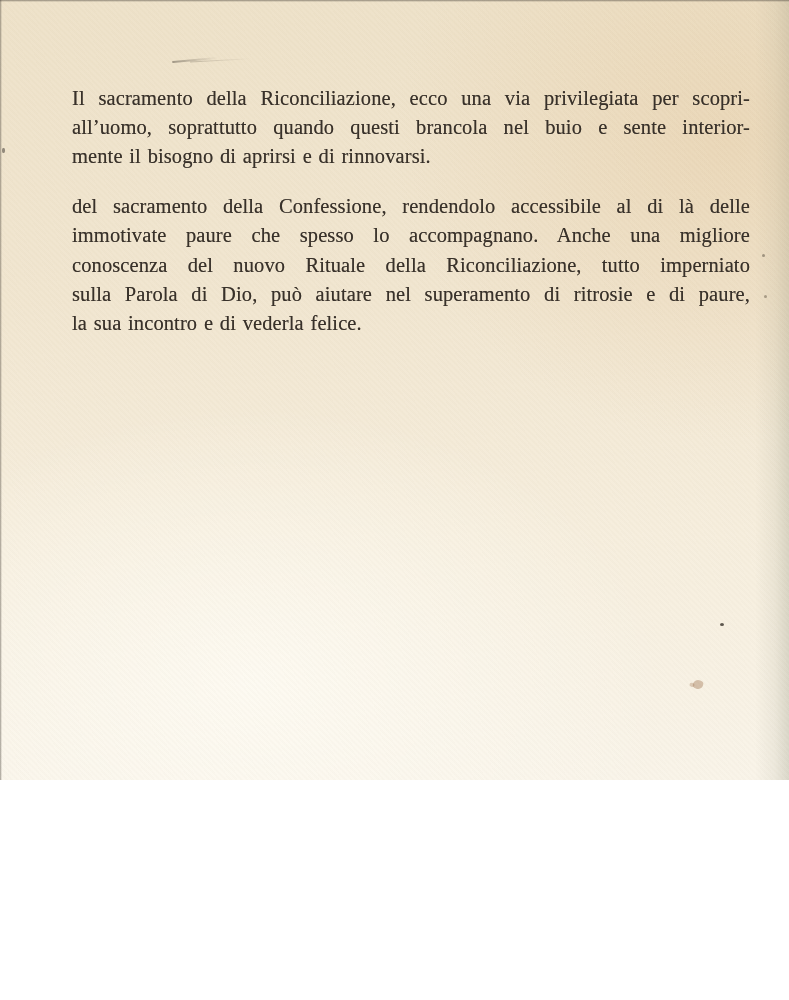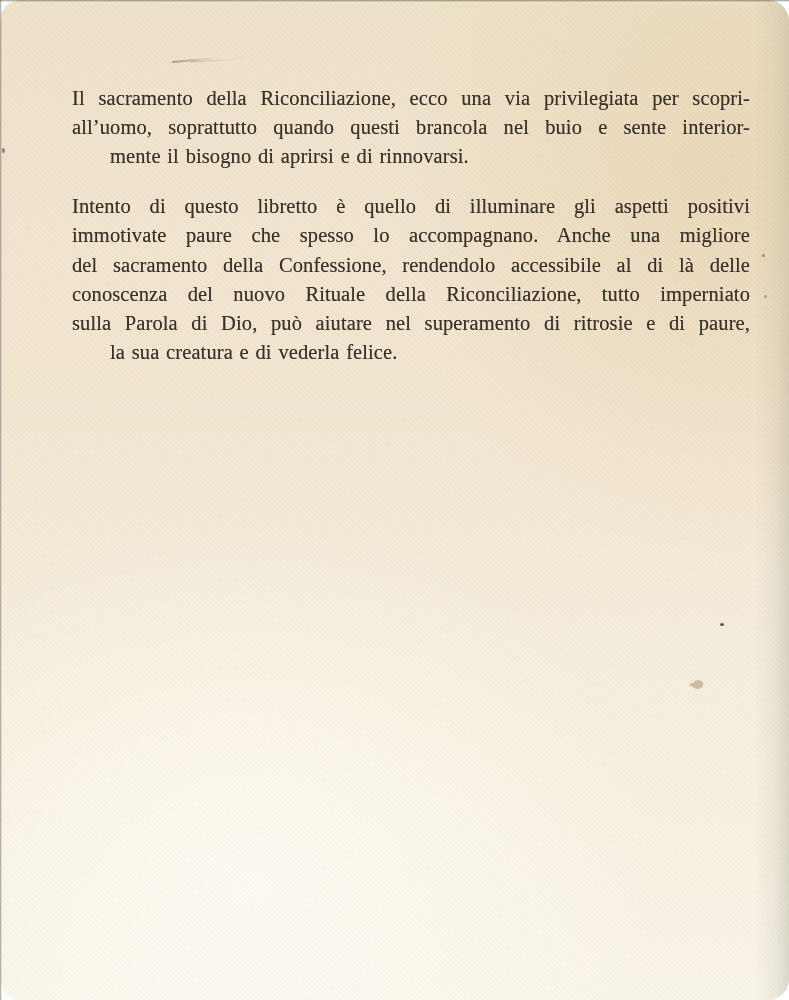--- a/index.html
+++ b/index.html
@@ -10,33 +10,32 @@
     width: 789px;
     height: 1000px;
     overflow: hidden;
     font-family: "Liberation Serif", "DejaVu Serif", serif;
   }
 
   
   .page {
     position: relative;
     width: 789px;
-    height: 1000px;
+    height: 780px;
     background:
       
       repeating-linear-gradient(47deg, rgba(120,100,70,0.018) 0 2px, rgba(255,255,255,0.015) 2px 4px),
       
       radial-gradient(ellipse 80% 55% at 32% 88%, rgba(255,253,246,0.75), rgba(255,253,246,0) 65%),
       
       radial-gradient(ellipse 60% 55% at 92% 18%, rgba(226,195,152,0.38), rgba(226,195,152,0) 70%),
       
       linear-gradient(to left, rgba(148,150,130,0.30) 0px, rgba(148,150,130,0.12) 14px, rgba(148,150,130,0) 34px),
       
       linear-gradient(180deg, var(--paper-top) 0%, #f1e6d0 38%, #f6eedd 68%, var(--paper-bottom) 100%);
-    border-radius: 21px;
   }
   
   .edge-top {
     position: absolute; left: 0; top: 0; width: 100%; height: 2px;
     background: linear-gradient(180deg, rgba(70,64,56,0.55), rgba(70,64,56,0));
   }
   .edge-left {
     position: absolute; left: 0; top: 0; width: 2px; height: 100%;
     background: linear-gradient(90deg, rgba(70,64,56,0.50), rgba(70,64,56,0));
   }
@@ -55,21 +54,20 @@
     text-shadow: 0 0 0.5px rgba(56,48,38,0.55);
   }
   .paragraph { margin: 0; }
   .line {
     text-align: justify;
     text-align-last: justify;
     white-space: normal;
   }
   .line.last {
     text-align-last: left;
-    margin-left: 38px;
   }
 
   
   .scratch {
     position: absolute;
     left: 172px; top: 59px;
     width: 46px; height: 2px;
     background: linear-gradient(90deg, rgba(100,92,80,0.55), rgba(100,92,80,0.15) 70%, rgba(100,92,80,0));
     border-radius: 2px;
     transform: rotate(-5deg);
@@ -118,22 +116,21 @@
 
     <p class="paragraph">
       </p>
       <div class="line">Il sacramento della Riconciliazione, ecco una via privilegiata per scopri-</div>
       <div class="line">all’uomo, soprattutto quando questi brancola nel buio e sente interior-</div>
       <div class="line last">mente il bisogno di aprirsi e di rinnovarsi.</div>
     <p></p>
 
     <p class="paragraph">
       </p>
-      <div class="line">Intento di questo libretto è quello di illuminare gli aspetti positivi</div>
+      <div class="line">del sacramento della Confessione, rendendolo accessibile al di là delle</div>
       <div class="line">immotivate paure che spesso lo accompagnano. Anche una migliore</div>
-      <div class="line">del sacramento della Confessione, rendendolo accessibile al di là delle</div>
       <div class="line">conoscenza del nuovo Rituale della Riconciliazione, tutto imperniato</div>
       <div class="line">sulla Parola di Dio, può aiutare nel superamento di ritrosie e di paure,</div>
-      <div class="line last">la sua creatura e di vederla felice.</div>
+      <div class="line last">la sua incontro e di vederla felice.</div>
     <p></p>
 
   </div>
 </div>
 
 </body></html>

